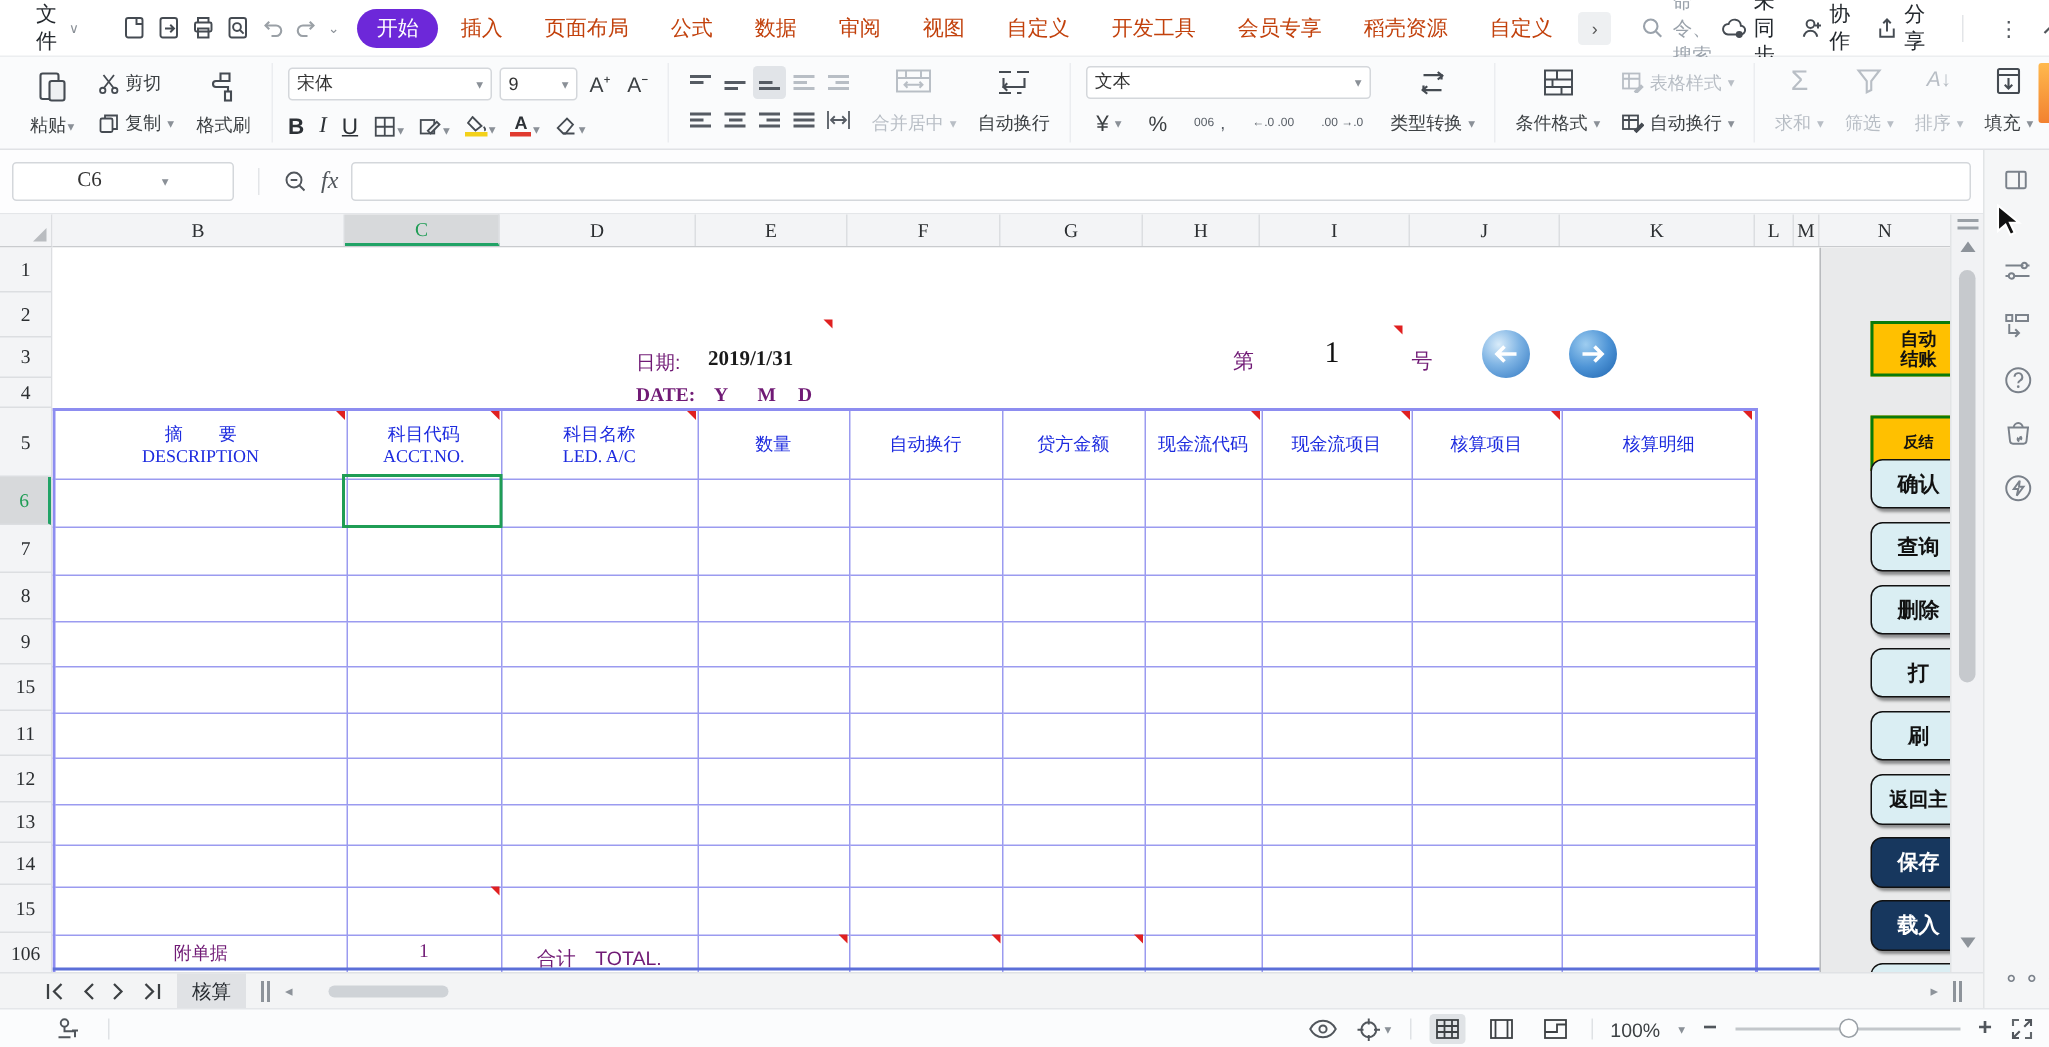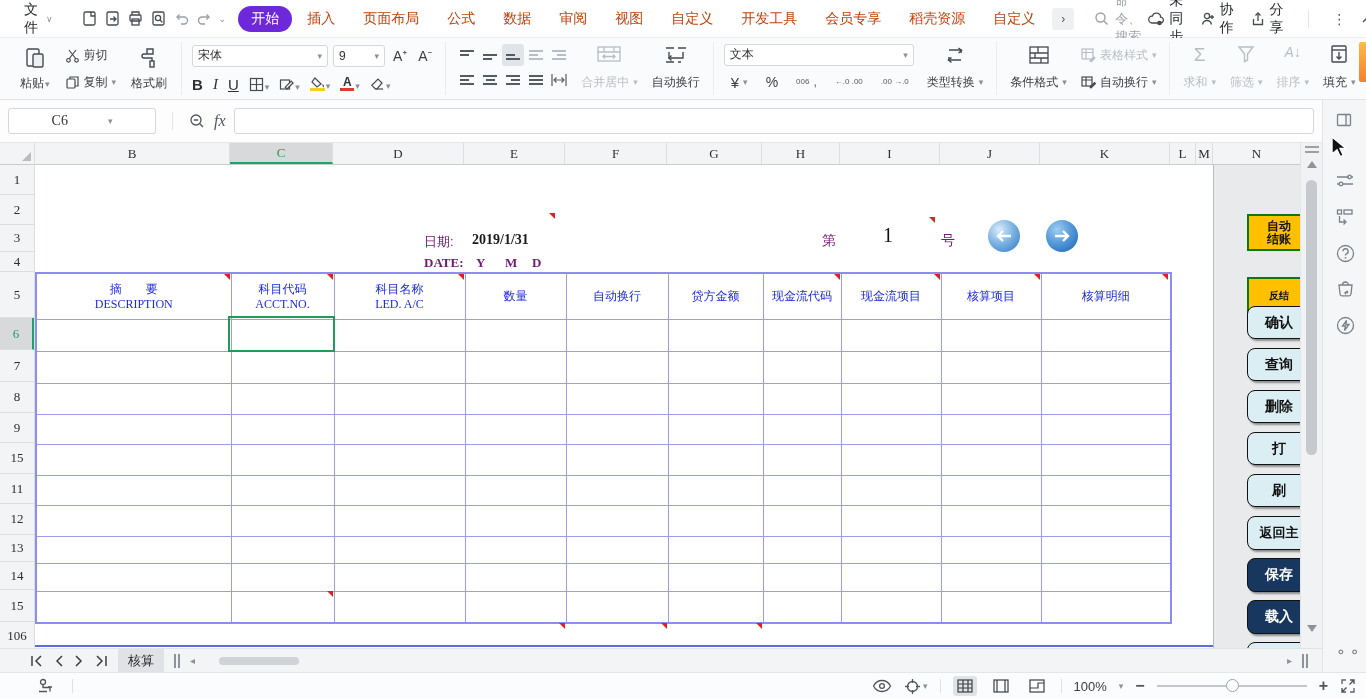--- a/index.html
+++ b/index.html
@@ -781,20 +781,32 @@
           <td></td>
           <td></td>
           <td></td>
           <td></td>
           <td></td>
           <td></td>
           <td></td>
           <td></td>
           <td></td>
         </tr>
+    <tr style="height:28px">
+      <td style="vertical-align:top;text-align:center;padding-top:3px"><span class="blue" style="font-size:12px">附单据</span></td>
+      <td style="vertical-align:top;text-align:center;padding-top:2px"><span class="blue" style="font-family:'Liberation Serif',serif;font-size:13px">1</span></td>
+      <td style="vertical-align:top;text-align:center;padding-top:6px"><span class="blue" style="font-size:13px">合计　TOTAL.</span></td>
+      <td></td>
+          <td></td>
+          <td></td>
+          <td></td>
+          <td></td>
+          <td></td>
+          <td></td>
+    </tr>
   </tbody>
     </table>
 
   <div class="sel-cell"></div>
   <div class="botline"></div>
 
   <i class="cm" style="left:514px;top:48px"></i>
   <i class="cm" style="left:894px;top:52px"></i>
   <i class="cm" style="left:189px;top:109px"></i>
   <i class="cm" style="left:292px;top:109px"></i>

